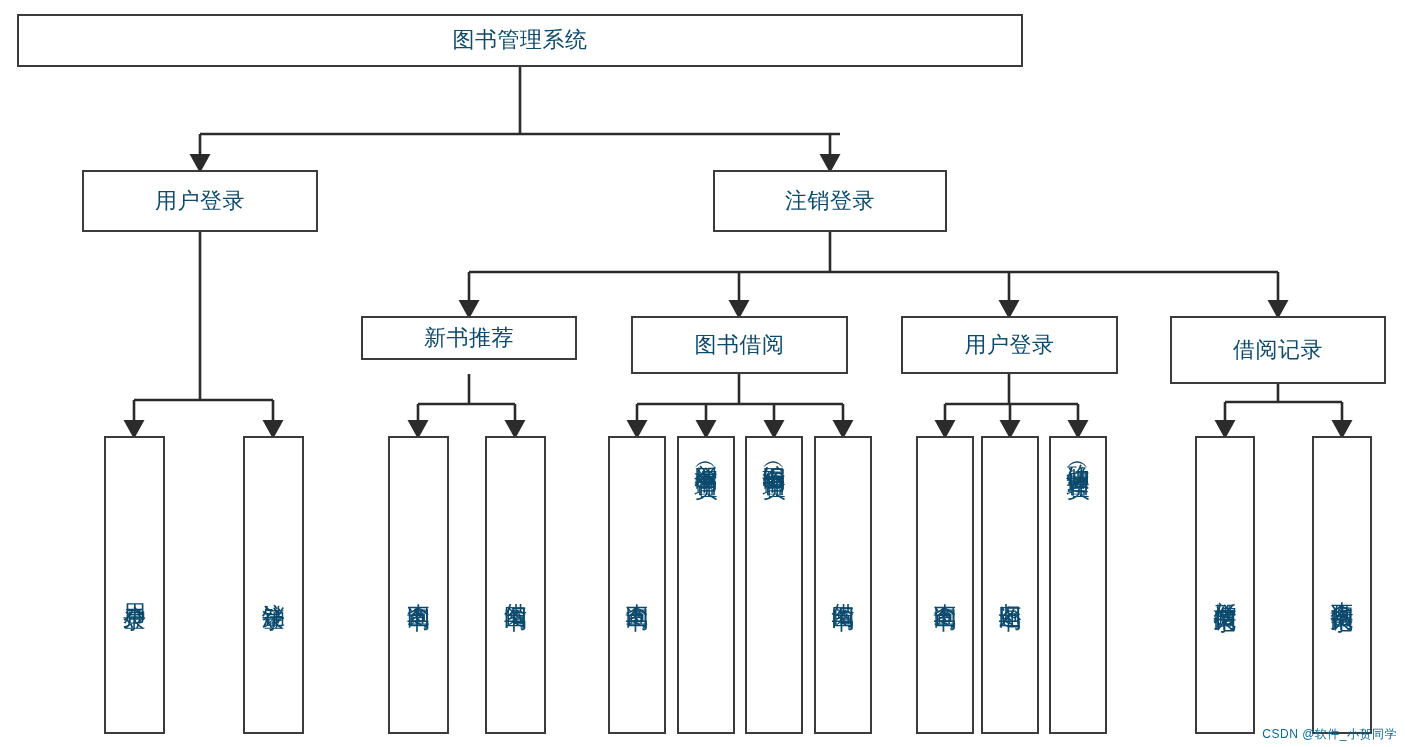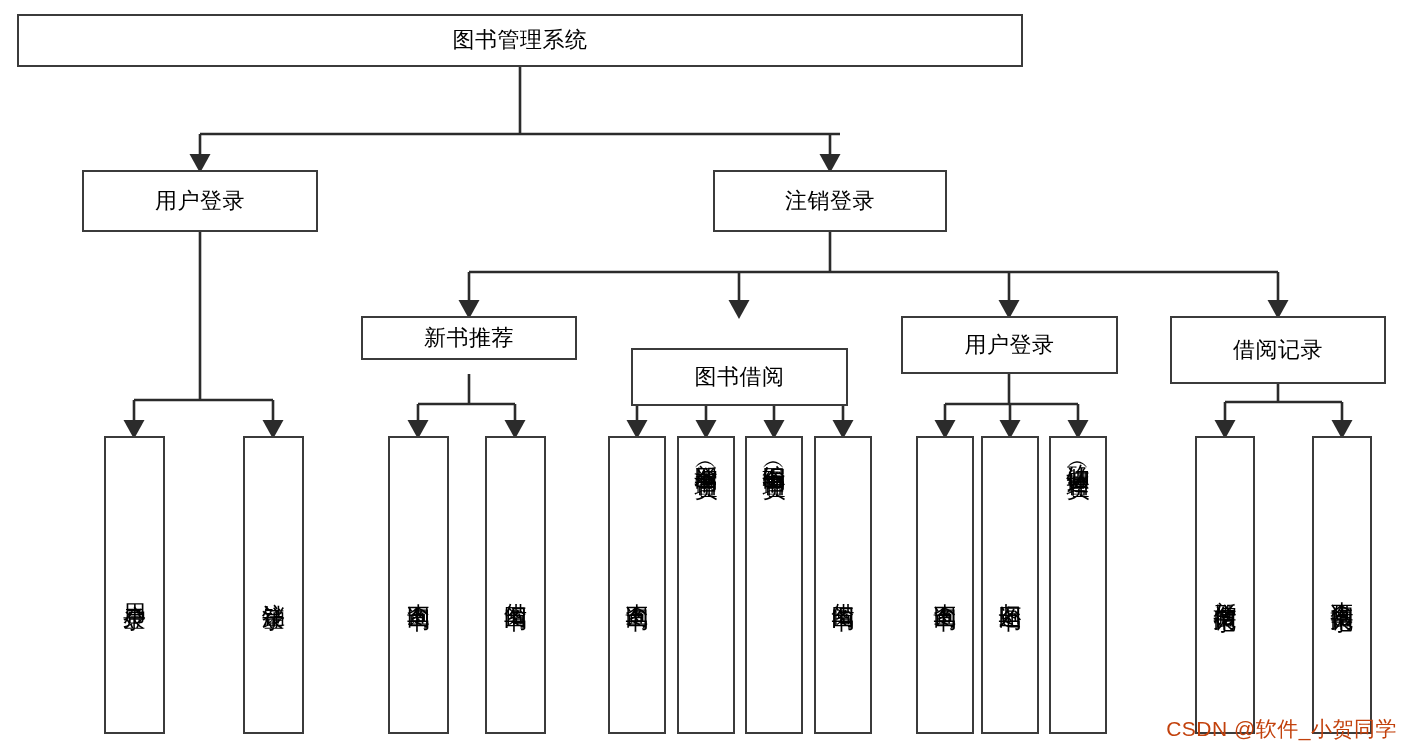--- a/index.html
+++ b/index.html
@@ -27,21 +27,21 @@
     pointer-events: none;
   }
   .node {
     position: absolute;
     box-sizing: border-box;
     background: #ffffff;
     border: 2px solid #3b3b3b;
     display: flex;
     align-items: center;
     justify-content: center;
-    color: #000000;
+    color: #0c4a6e;
     z-index: 2;
   }
   .node .label {
     display: block;
     text-align: center;
     line-height: 1.12;
     letter-spacing: 0.5px;
   }
   
   .node.horiz .label {
@@ -59,22 +59,22 @@
     text-orientation: upright;
     font-size: 23px;
     line-height: 1.0;
     letter-spacing: 2px;
     white-space: nowrap;
   }
   .watermark {
     position: absolute;
     right: 8px;
     bottom: 4px;
-    font-size: 21px;
-    color: #c2410c;
+    font-size: 12px;
+    color: #0369a1;
     white-space: nowrap;
     z-index: 3;
     letter-spacing: 0.5px;
   }
 </style>
 </head>
 <body>
 
 <div id="diagram-root">
 
@@ -135,21 +135,21 @@
   <div class="node horiz" style="left:82px; top:170px; width:236px; height:62px;">
     <span class="label">用户登录</span>
   </div>
   <div class="node horiz" style="left:713px; top:170px; width:234px; height:62px;">
     <span class="label">注销登录</span>
   </div>
 
   <div class="node horiz" style="left:361px; top:316px; width:216px; height:44px;">
     <span class="label">新书推荐</span>
   </div>
-  <div class="node horiz" style="left:631px; top:316px; width:217px; height:58px;margin-top:32px;">
+  <div class="node horiz" style="left:631px; top:316px; width:217px; height:58px;">
     <span class="label">图书借阅</span>
   </div>
   <div class="node horiz" style="left:901px; top:316px; width:217px; height:58px;">
     <span class="label">用户登录</span>
   </div>
   <div class="node horiz" style="left:1170px; top:316px; width:216px; height:68px;">
     <span class="label">借阅记录</span>
   </div>
 
   <div class="node vert" style="left:104px; top:436px; width:61px; height:298px; align-items:center;">

